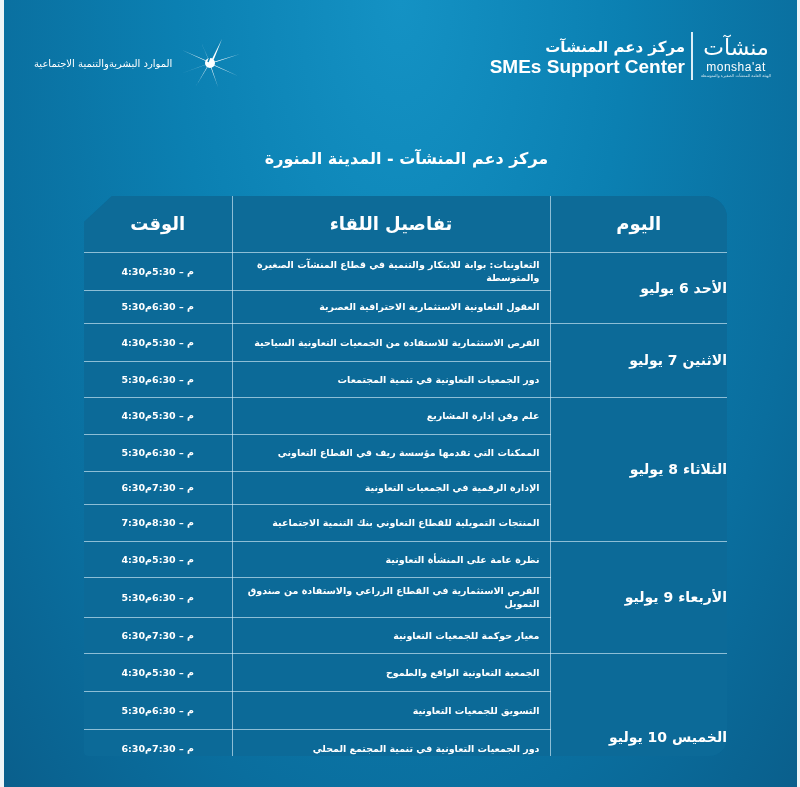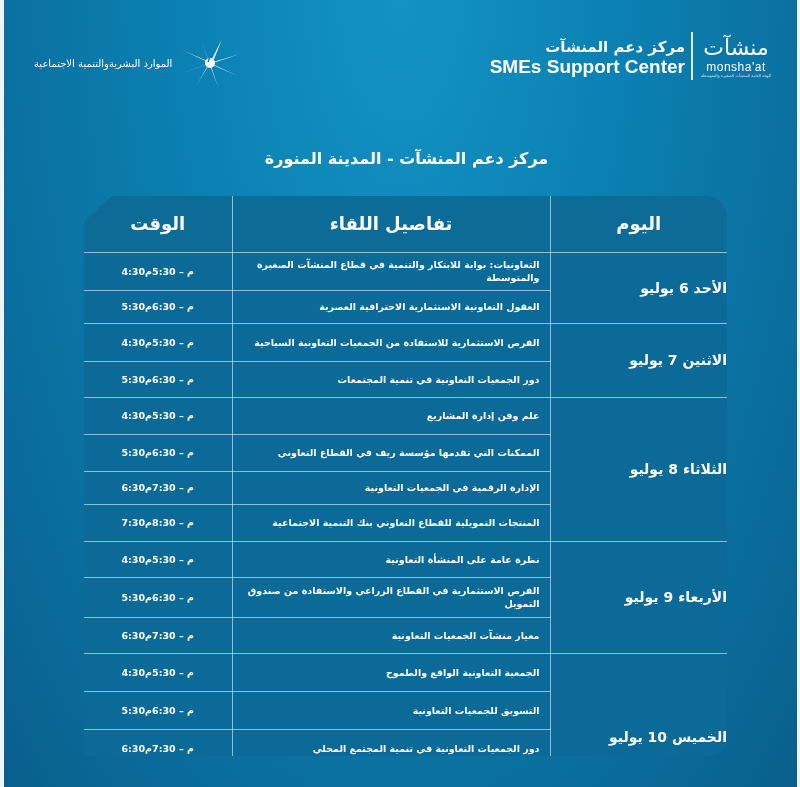--- a/index.html
+++ b/index.html
@@ -195,21 +195,21 @@
         <tr class="h36">
           <td class="day" rowspan="3">الأربعاء 9 يوليو</td>
           <td class="detail">نظرة عامة على المنشأة التعاونية</td>
           <td class="time">4:30م – 5:30م</td>
         </tr>
         <tr class="h40 nolines">
           <td class="detail">الفرص الاستثمارية في القطاع الزراعي والاستفادة من صندوق التمويل</td>
           <td class="time">5:30م – 6:30م</td>
         </tr>
         <tr class="h36 group-end nolines">
-          <td class="detail">معيار منشآت الجمعيات التعاونية</td>
+          <td class="detail">معيار حوكمة للجمعيات التعاونية</td>
           <td class="time">6:30م – 7:30م</td>
         </tr>
 
         <tr class="h38">
           <td class="day" rowspan="3" style="vertical-align:bottom;padding-bottom:22px;">الخميس 10 يوليو</td>
           <td class="detail">الجمعية التعاونية الواقع والطموح</td>
           <td class="time">4:30م – 5:30م</td>
         </tr>
         <tr class="h38 nolines">
           <td class="detail">التسويق للجمعيات التعاونية</td>

